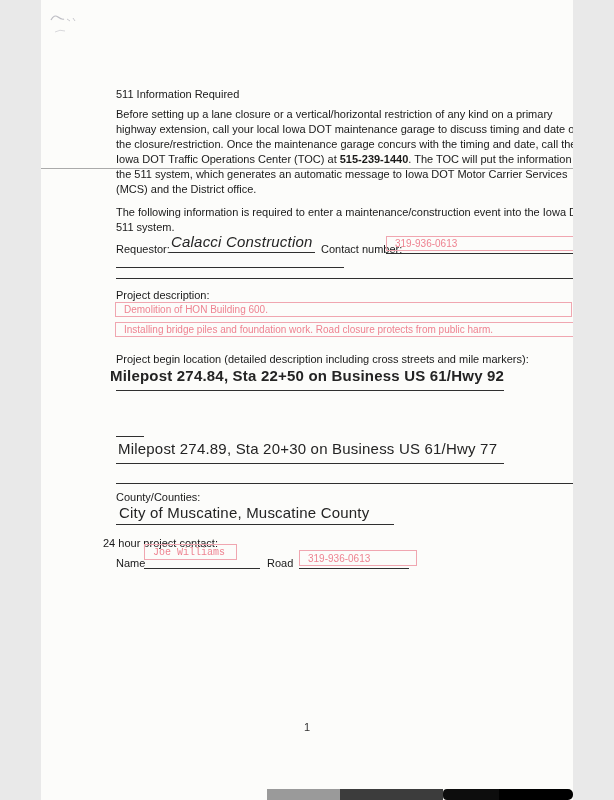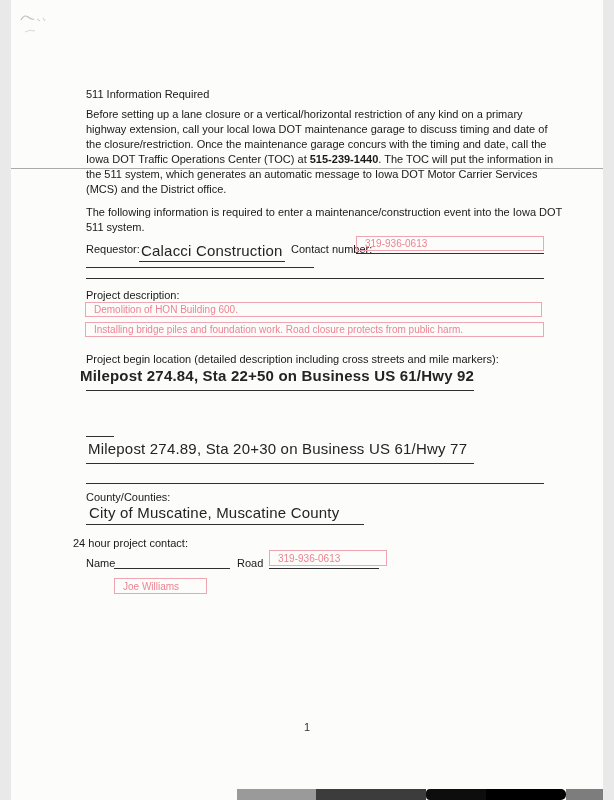--- a/index.html
+++ b/index.html
@@ -1,18 +1,18 @@
 <!DOCTYPE html>
 <html style="--field-text: #ee8391; --field-border: #f0a6b0;"><head>
 <meta charset="utf-8">
 <style>
   * { margin:0; padding:0; box-sizing:border-box; }
   html,body { background:#e9e9e9; }
   .page {
-    position:relative; width:592px; height:800px; margin:0 auto;
+    position:relative; width:532px; height:800px; margin:0 auto;
     background:#fcfcfa; overflow:hidden;
     font-family:"Liberation Sans", sans-serif; color:#1b1b1b;
   }
   .abs { position:absolute; }
   .body-text { font-size:11px; line-height:15px; color:#191919; }
   .label { font-size:11px; color:#191919; }
   .filled { font-size:15px; color:#242424; letter-spacing:.2px; }
   .pinkbox {
     border:1px solid var(--field-border,#f0a6b0);
     color:var(--field-text,#ee8391);
@@ -47,21 +47,21 @@
 
   <div class="abs label" style="left:75px; top:88px;">511 Information Required</div>
 
   <div class="abs body-text" style="left:75px; top:107px; width:478px;">
     <span>Before setting up a lane closure or a vertical/horizontal restriction of any kind on a primary highway extension, call your local Iowa DOT maintenance garage to discuss timing and date of the closure/restriction. Once the maintenance garage concurs with the timing and date, call the Iowa DOT Traffic Operations Center (TOC) at </span><b>515-239-1440</b><span>. The TOC will put the information in the 511 system, which generates an automatic message to Iowa DOT Motor Carrier Services (MCS) and the District office.</span>
   </div>
 
   <div class="abs body-text" style="left:75px; top:205px; width:478px;">The following information is required to enter a maintenance/construction event into the Iowa DOT 511 system.</div>
 
   <div class="abs label" style="left:75px; top:243px;">Requestor:</div>
-  <div class="abs filled" style="left:128px; top:242px; min-width:146px; border-bottom:1px solid #2f2f2f; padding:0 2px 2px 2px;">Calacci Construction</div>
+  <div class="abs filled" style="left:128px; top:233px; min-width:146px; border-bottom:1px solid #2f2f2f; padding:0 2px 2px 2px;font-style:italic;">Calacci Construction</div>
   <div class="abs label" style="left:280px; top:243px;">Contact number:</div>
   <div class="abs pinkbox" style="left:345px; top:236px; width:188px; height:15px;">319-936-0613</div>
   <div class="abs hr" style="left:345px; top:253px; width:188px;"></div>
 
   <div class="abs hr" style="left:75px; top:267px; width:228px;"></div>
   <div class="abs hr" style="left:75px; top:278px; width:458px;"></div>
 
   <div class="abs label" style="left:75px; top:289px;">Project description:</div>
   <div class="abs pinkbox" style="left:74px; top:302px; width:457px; height:15px;">Demolition of HON Building 600.</div>
   <div class="abs pinkbox" style="left:74px; top:322px; width:459px; height:15px;">Installing bridge piles and foundation work.  Road closure protects from public harm.</div>
@@ -77,21 +77,21 @@
   <div class="abs hr" style="left:75px; top:463px; width:388px;"></div>
 
   <div class="abs hr" style="left:75px; top:483px; width:458px;"></div>
   <div class="abs label" style="left:75px; top:491px;">County/Counties:</div>
   <div class="abs filled" style="left:78px; top:504px;">City of Muscatine, Muscatine County</div>
   <div class="abs hr" style="left:75px; top:524px; width:278px;"></div>
 
   <div class="abs label" style="left:62px; top:537px;">24 hour project contact:</div>
 
   <div class="abs label" style="left:75px; top:557px;">Name</div>
-  <div class="abs pinkbox" style="left:103px; top:578px; width:93px; height:16px;">Joe Williams</div>
+  <div class="abs pinkbox" style="left:103px; top:544px; width:93px; height:16px;font-family:Liberation Mono, monospace;">Joe Williams</div>
   <div class="abs hr" style="left:103px; top:568px; width:116px;"></div>
 
   <div class="abs label" style="left:226px; top:557px;">Road</div>
   <div class="abs pinkbox" style="left:258px; top:550px; width:118px; height:16px;">319-936-0613</div>
   <div class="abs hr" style="left:258px; top:568px; width:110px;"></div>
 
   <div class="abs pagenum" style="left:0; right:0; top:721px;">1</div>
 
   <div class="abs strip" style="left:226px; right:0; bottom:0; height:11px;">
     <div class="seg1"></div>

